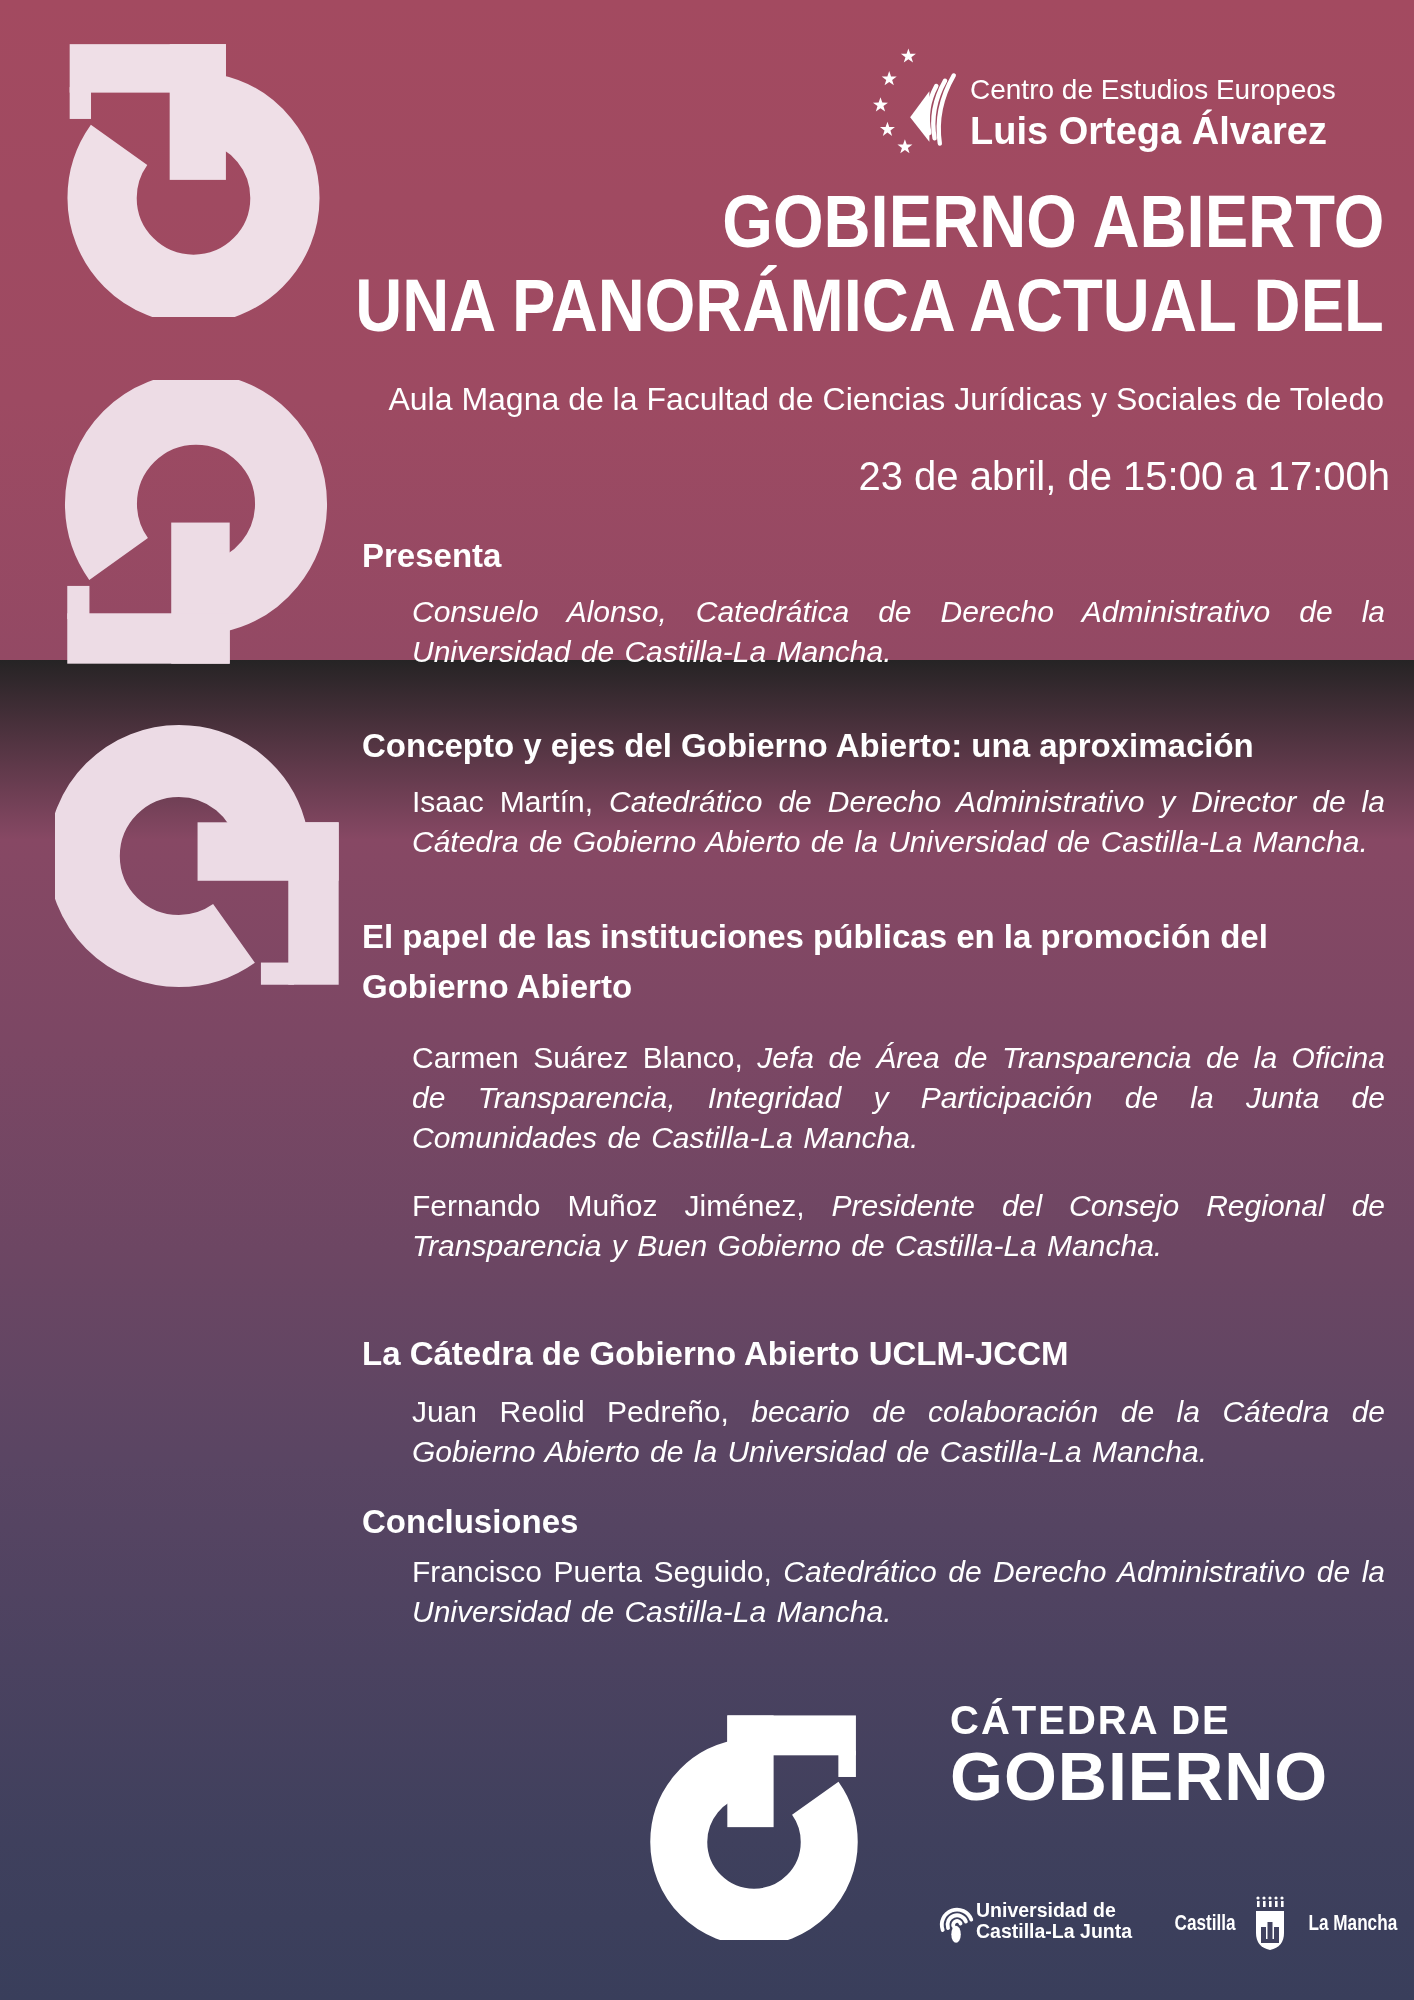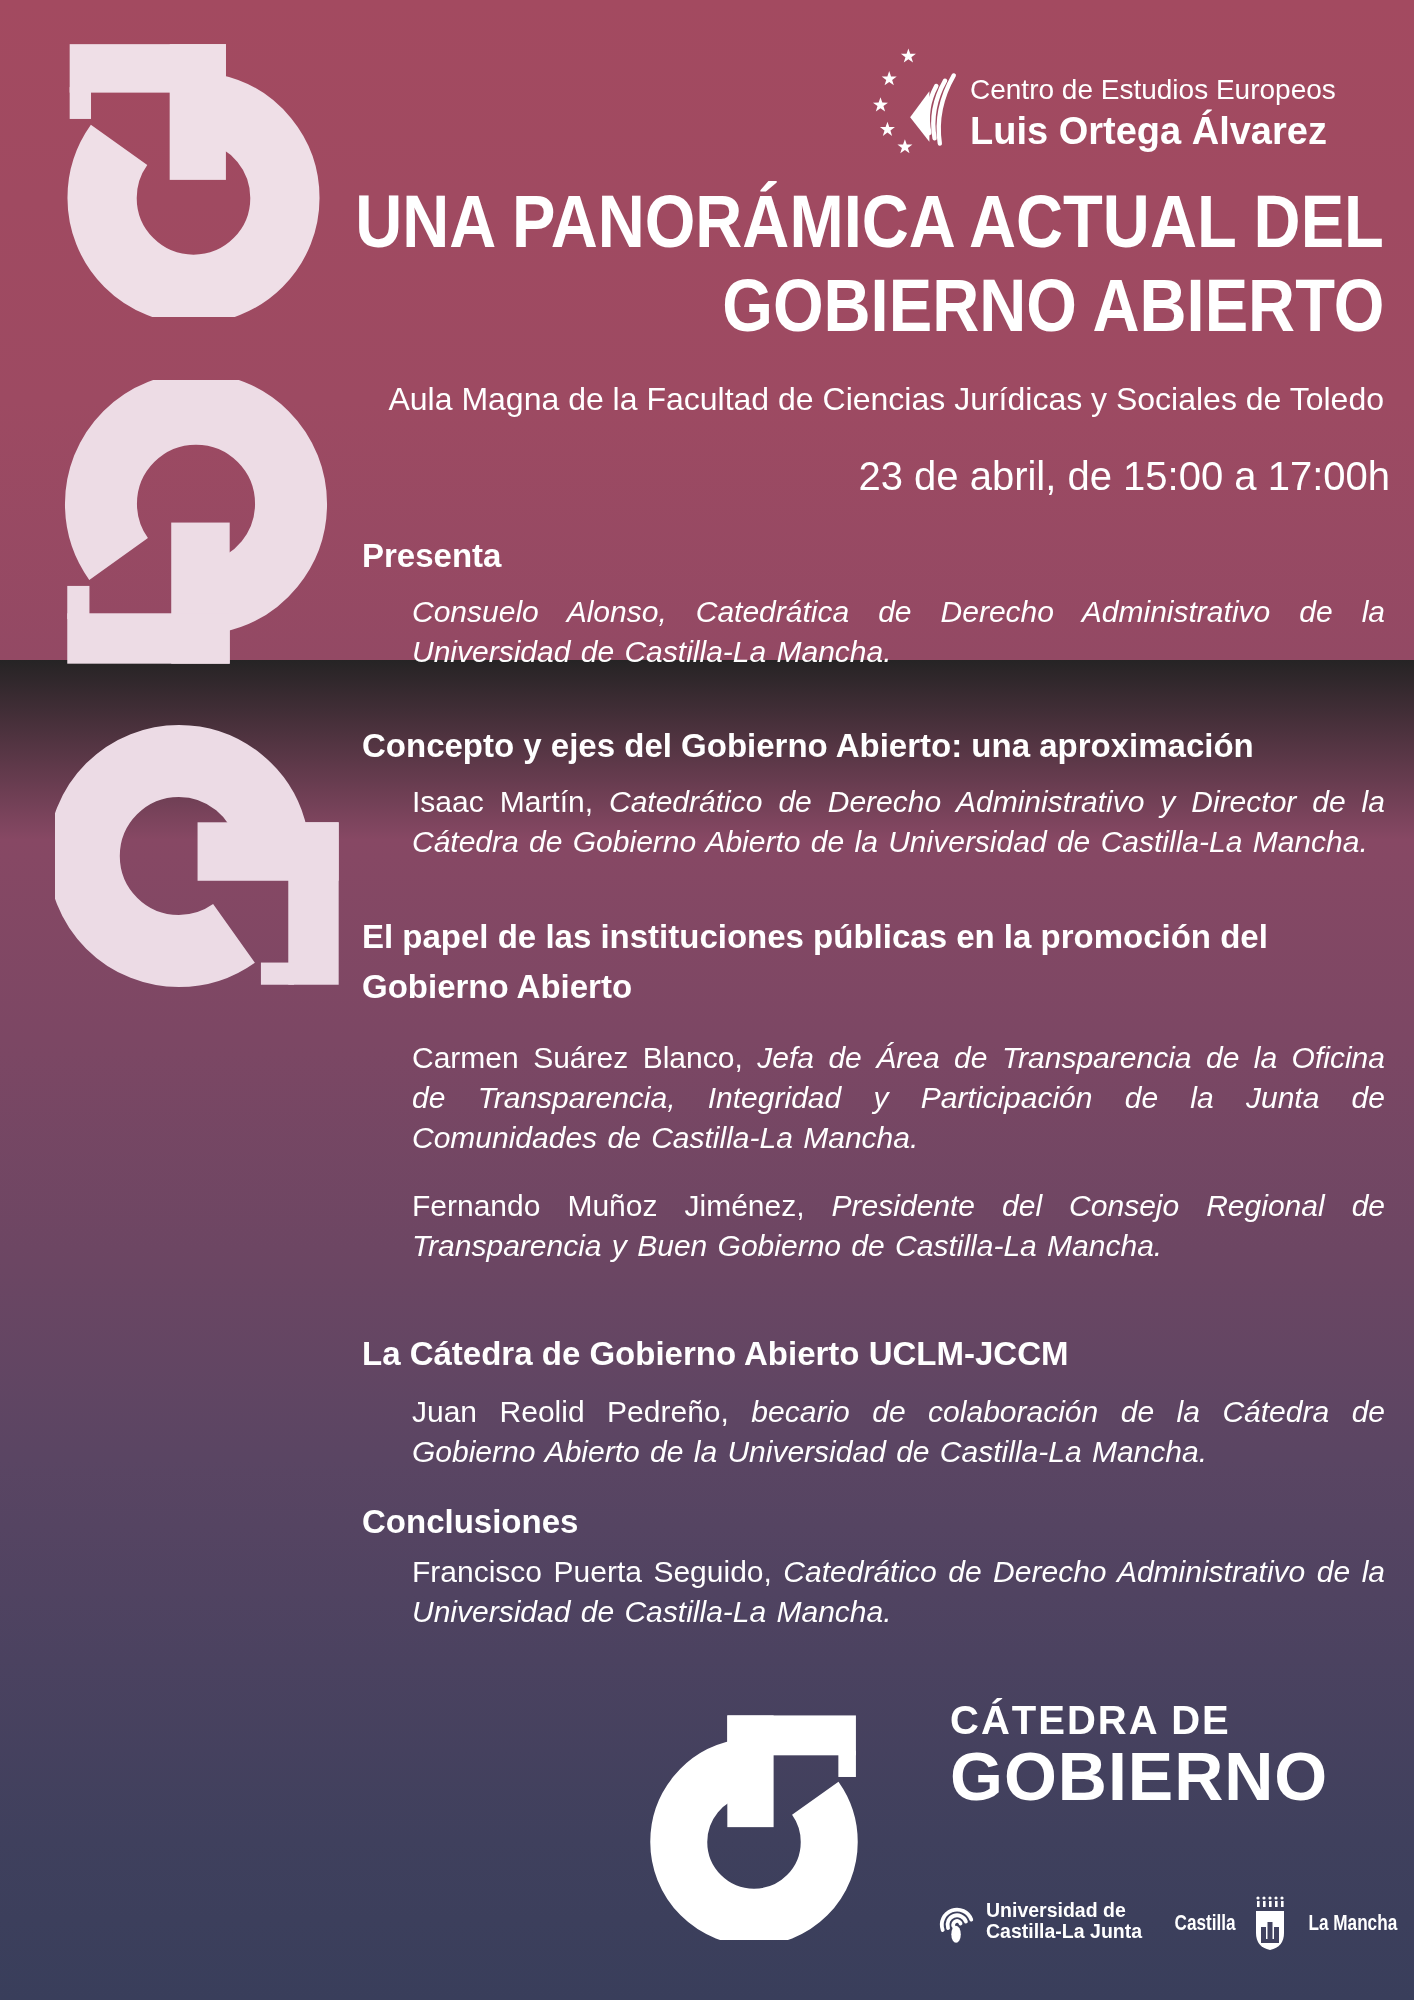--- a/index.html
+++ b/index.html
@@ -47,21 +47,21 @@
   #b-juan{margin-top:18px;}
   #b-conclusiones{margin-top:30px;}
   #b-francisco{margin-top:10px;}
 
   
   .bigg{position:absolute;left:640px;top:1712px;width:228px;height:228px;color:#ffffff;z-index:2;}
   .catedra{position:absolute;left:950px;top:1698px;width:404px;z-index:2;}
   .cat1{font-weight:700;font-size:40px;line-height:44px;letter-spacing:2px;text-align:left;}
   .cat2{font-weight:700;font-size:68px;line-height:60px;margin-top:4px;letter-spacing:1px;}
   .cat3{font-weight:700;font-size:68px;line-height:64px;text-align:right;letter-spacing:1px;}
-  .uclm{position:absolute;left:938px;top:1894px;display:flex;gap:10px;align-items:center;z-index:2;}
+  .uclm{position:absolute;left:938px;top:1894px;display:flex;align-items:center;z-index:2;}
   .uclm-icon{width:38px;height:54px;}
   .uclm-t{font-weight:700;font-size:19.5px;line-height:21px;}
   .jccm{position:absolute;left:1166px;top:1894px;display:flex;gap:9px;align-items:center;z-index:2;}
   .jccm-w{font-weight:700;font-size:22px;display:inline-block;transform:scaleX(0.78);transform-origin:50% 50%;white-space:nowrap;}
   .jccm-icon{width:34px;height:58px;}
 </style>
 </head>
 <body>
 
 <div class="poster">
@@ -106,22 +106,22 @@
           <path d="M96,34 Q74,72 80,112"></path>
         </g>
       </svg>
       <div class="cee-text">
         <div class="cee-l1">Centro de Estudios Europeos</div>
         <div class="cee-l2">Luis Ortega Álvarez</div>
       </div>
     </div>
 
     <div class="title">
+      <div><span class="tline">GOBIERNO ABIERTO</span></div>
       <div><span class="tline">UNA PANORÁMICA ACTUAL DEL</span></div>
-      <div><span class="tline">GOBIERNO ABIERTO</span></div>
     </div>
     <div class="subtitle">Aula Magna de la Facultad de Ciencias Jurídicas y Sociales de Toledo</div>
     <div class="date">23 de abril, de 15:00 a 17:00h</div>
 
     <div class="content">
 
       <h2 class="h" id="b-presenta">Presenta</h2>
       <p class="p p-consuelo" id="b-consuelo"><span class="name">Consuelo Alonso,</span> <span class="role">Catedrática de Derecho Administrativo de la Universidad de Castilla-La Mancha.</span></p>
 
       <h2 class="h" id="b-concepto">Concepto y ejes del Gobierno Abierto: una aproximación</h2>

